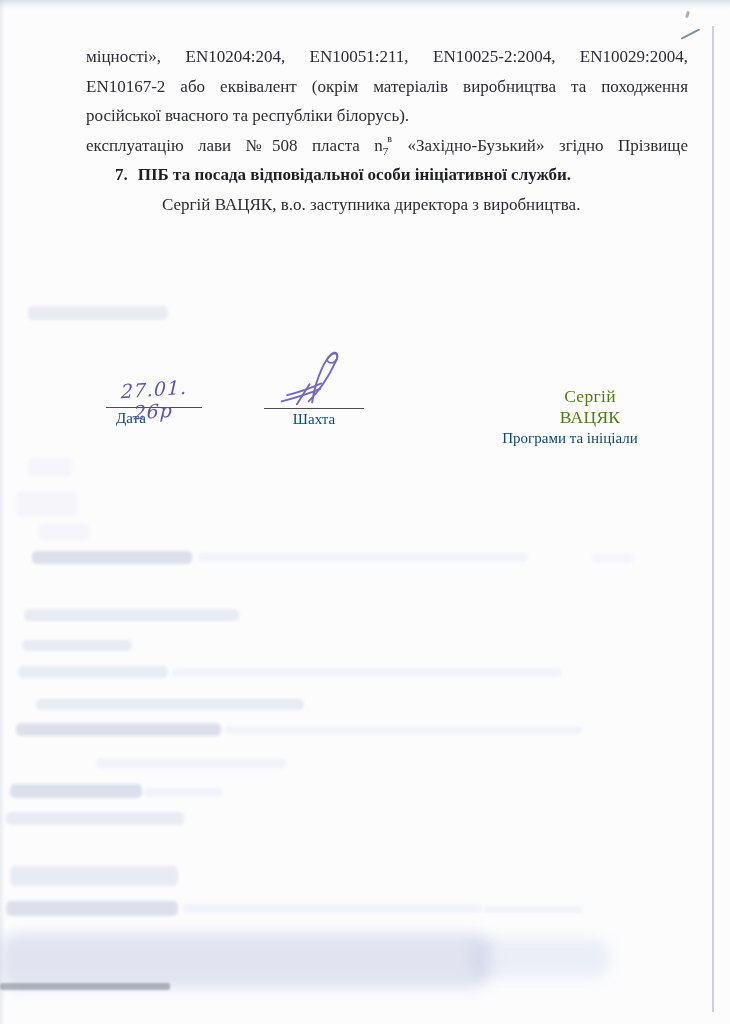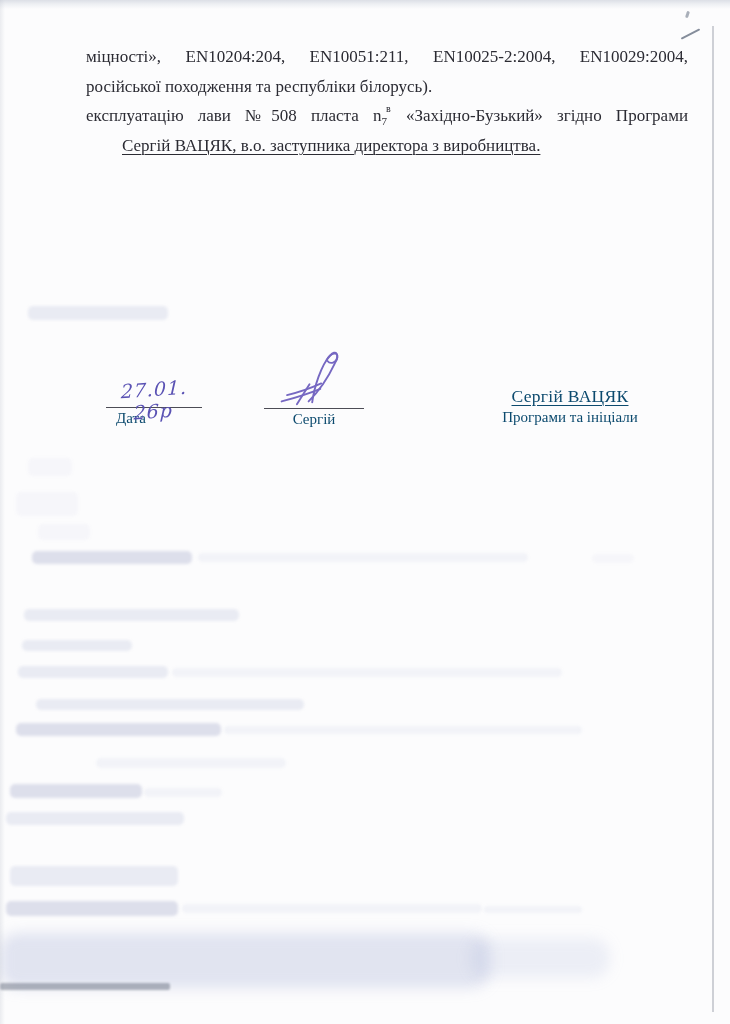--- a/index.html
+++ b/index.html
@@ -27,37 +27,37 @@
     color:#2b2b33; font-size:17px; }
   .text-body p { margin:0; line-height:29.5px; }
   .just { text-align:justify; text-align-last:justify; }
   .indent { text-indent:29px; }
   .heading { font-weight:bold; color:#1f1f27; }
   .h6 { padding-left:10px; }
   .h6 .num { margin-right:9px; }
   .h7 { padding-left:29px; }
   .h7 .num { margin-right:10px; }
   .person { padding-left:36px; }
-  .underlined { text-decoration:underline; text-underline-offset:3px; text-decoration-thickness:1px; }
+  .underlined { text-underline-offset:3px; text-decoration-thickness:1px;margin-left:40px; }
   sub.idx { font-size:11px; line-height:0; }
   sup.idx { font-size:10px; line-height:0; position:relative; top:-2px; left:-1px; }
 
   
   .sig-col { position:absolute; color:#33333b; }
   .sig-label { font-size:15px; color:#0c4a6e; margin-top:2px; }
   .date-col { left:106px; top:378px; width:96px; }
   .hand-date { font-family:"DejaVu Serif", serif; font-style:italic; font-size:19px;
     color:#5a52b4; transform:rotate(-4deg) skewX(-6deg); letter-spacing:1px;
     text-align:center; height:28px; }
   .rule { border-top:1.5px solid #4c4c55; margin-top:1px; }
   .date-col .sig-label { padding-left:10px; }
   .sign-col { left:264px; top:350px; width:100px; text-align:center; }
   .signature-svg { display:block; margin:0 auto; }
   .name-col { left:498px; top:386px; width:144px; text-align:center; }
-  .sig-name { font-size:17.5px; color:#0c4a6e; display:inline-block; letter-spacing:.3px; }
+  .sig-name { font-size:17.5px; color:#4d7c0f; display:inline-block; letter-spacing:.3px; }
 
   
   .bleed { position:absolute; border-radius:5px; filter:blur(1.8px); }
   .bl-strong { background:rgba(98,108,164,0.20); }
   .bl-med    { background:rgba(112,122,175,0.13); }
   .bl-soft   { background:rgba(120,130,185,0.075); }
   .bl-faint  { background:rgba(128,138,192,0.05); }
   .bl-wash   { background:rgba(148,160,205,0.26); filter:blur(7px); border-radius:18px; }
   .bl-wash2  { background:rgba(150,162,205,0.15); filter:blur(7px); border-radius:18px; }
   .bl-streak { background:rgba(104,111,128,0.5); filter:blur(0.8px); border-radius:2px; }
@@ -68,27 +68,31 @@
 <div class="page">
 
   <div class="top-edge"></div>
   <div class="left-edge"></div>
   <div class="right-line"></div>
   <div class="pen-stroke"></div>
   <div class="pen-dot"></div>
 
   <div class="text-body">
     <p class="just">міцності», EN10204:204, EN10051:211, EN10025-2:2004, EN10029:2004,</p>
-    <p>російської походження та республіки білорусь).</p>
+    <p class="just">EN10167-2 або еквівалент (окрім матеріалів виробництва та походження</p>
+    <p>російської вчасного та республіки білорусь).</p>
 
 
     <p class="just">
-      <span>експлуатацію лави №508 пласта n</span><sub class="idx">7</sub><sup class="idx">в</sup><span> «Західно-Бузький» згідно Програми</span>
+      <span>експлуатацію лави №508 пласта n</span><sub class="idx">7</sub><sup class="idx">в</sup><span> «Західно-Бузький» згідно Прізвище</span>
     </p>
 
+    <p class="heading h7">
+      <span class="num">7.</span><span class="htext">ПІБ та посада відповідальної особи ініціативної служби.</span>
+    </p>
     <p class="person">
       <span class="underlined">Сергій ВАЦЯК, в.о. заступника директора з виробництва.</span>
     </p>
   </div>
 
   <div class="sig-col date-col">
     <div class="hand-date">27.01. 26р</div>
     <div class="rule"></div>
     <div class="sig-label">Дата</div>
   </div>
@@ -97,21 +101,21 @@
     <svg class="signature-svg" width="90" height="57" viewBox="0 0 100 63" fill="none">
       <g stroke="#7668c2" stroke-width="2.1" stroke-linecap="round" fill="none">
         <path d="M48 58 C50 42 58 16 68 6 C74 -1 79 4 73 15 C65 32 54 47 44 57"></path>
         <path d="M64 11 C68 3 77 1 76 8 C75 14 68 16 65 12"></path>
         <path d="M20 50 C33 47 47 42 58 37"></path>
         <path d="M14 57 C29 53 45 48 57 43"></path>
         <path d="M31 60 L45 38"></path>
       </g>
     </svg>
     <div class="rule"></div>
-    <div class="sig-label">Сергій</div>
+    <div class="sig-label">Шахта</div>
   </div>
 
   <div class="sig-col name-col">
     <div class="sig-name underlined">Сергій ВАЦЯК</div>
     <div class="sig-label">Програми та ініціали</div>
   </div>
 
   <div class="bleed bl-med" style="left:28px;top:306px;width:140px;height:14px"></div>
   <div class="bleed bl-faint" style="left:28px;top:458px;width:44px;height:18px"></div>
   <div class="bleed bl-faint" style="left:16px;top:492px;width:62px;height:24px"></div>

